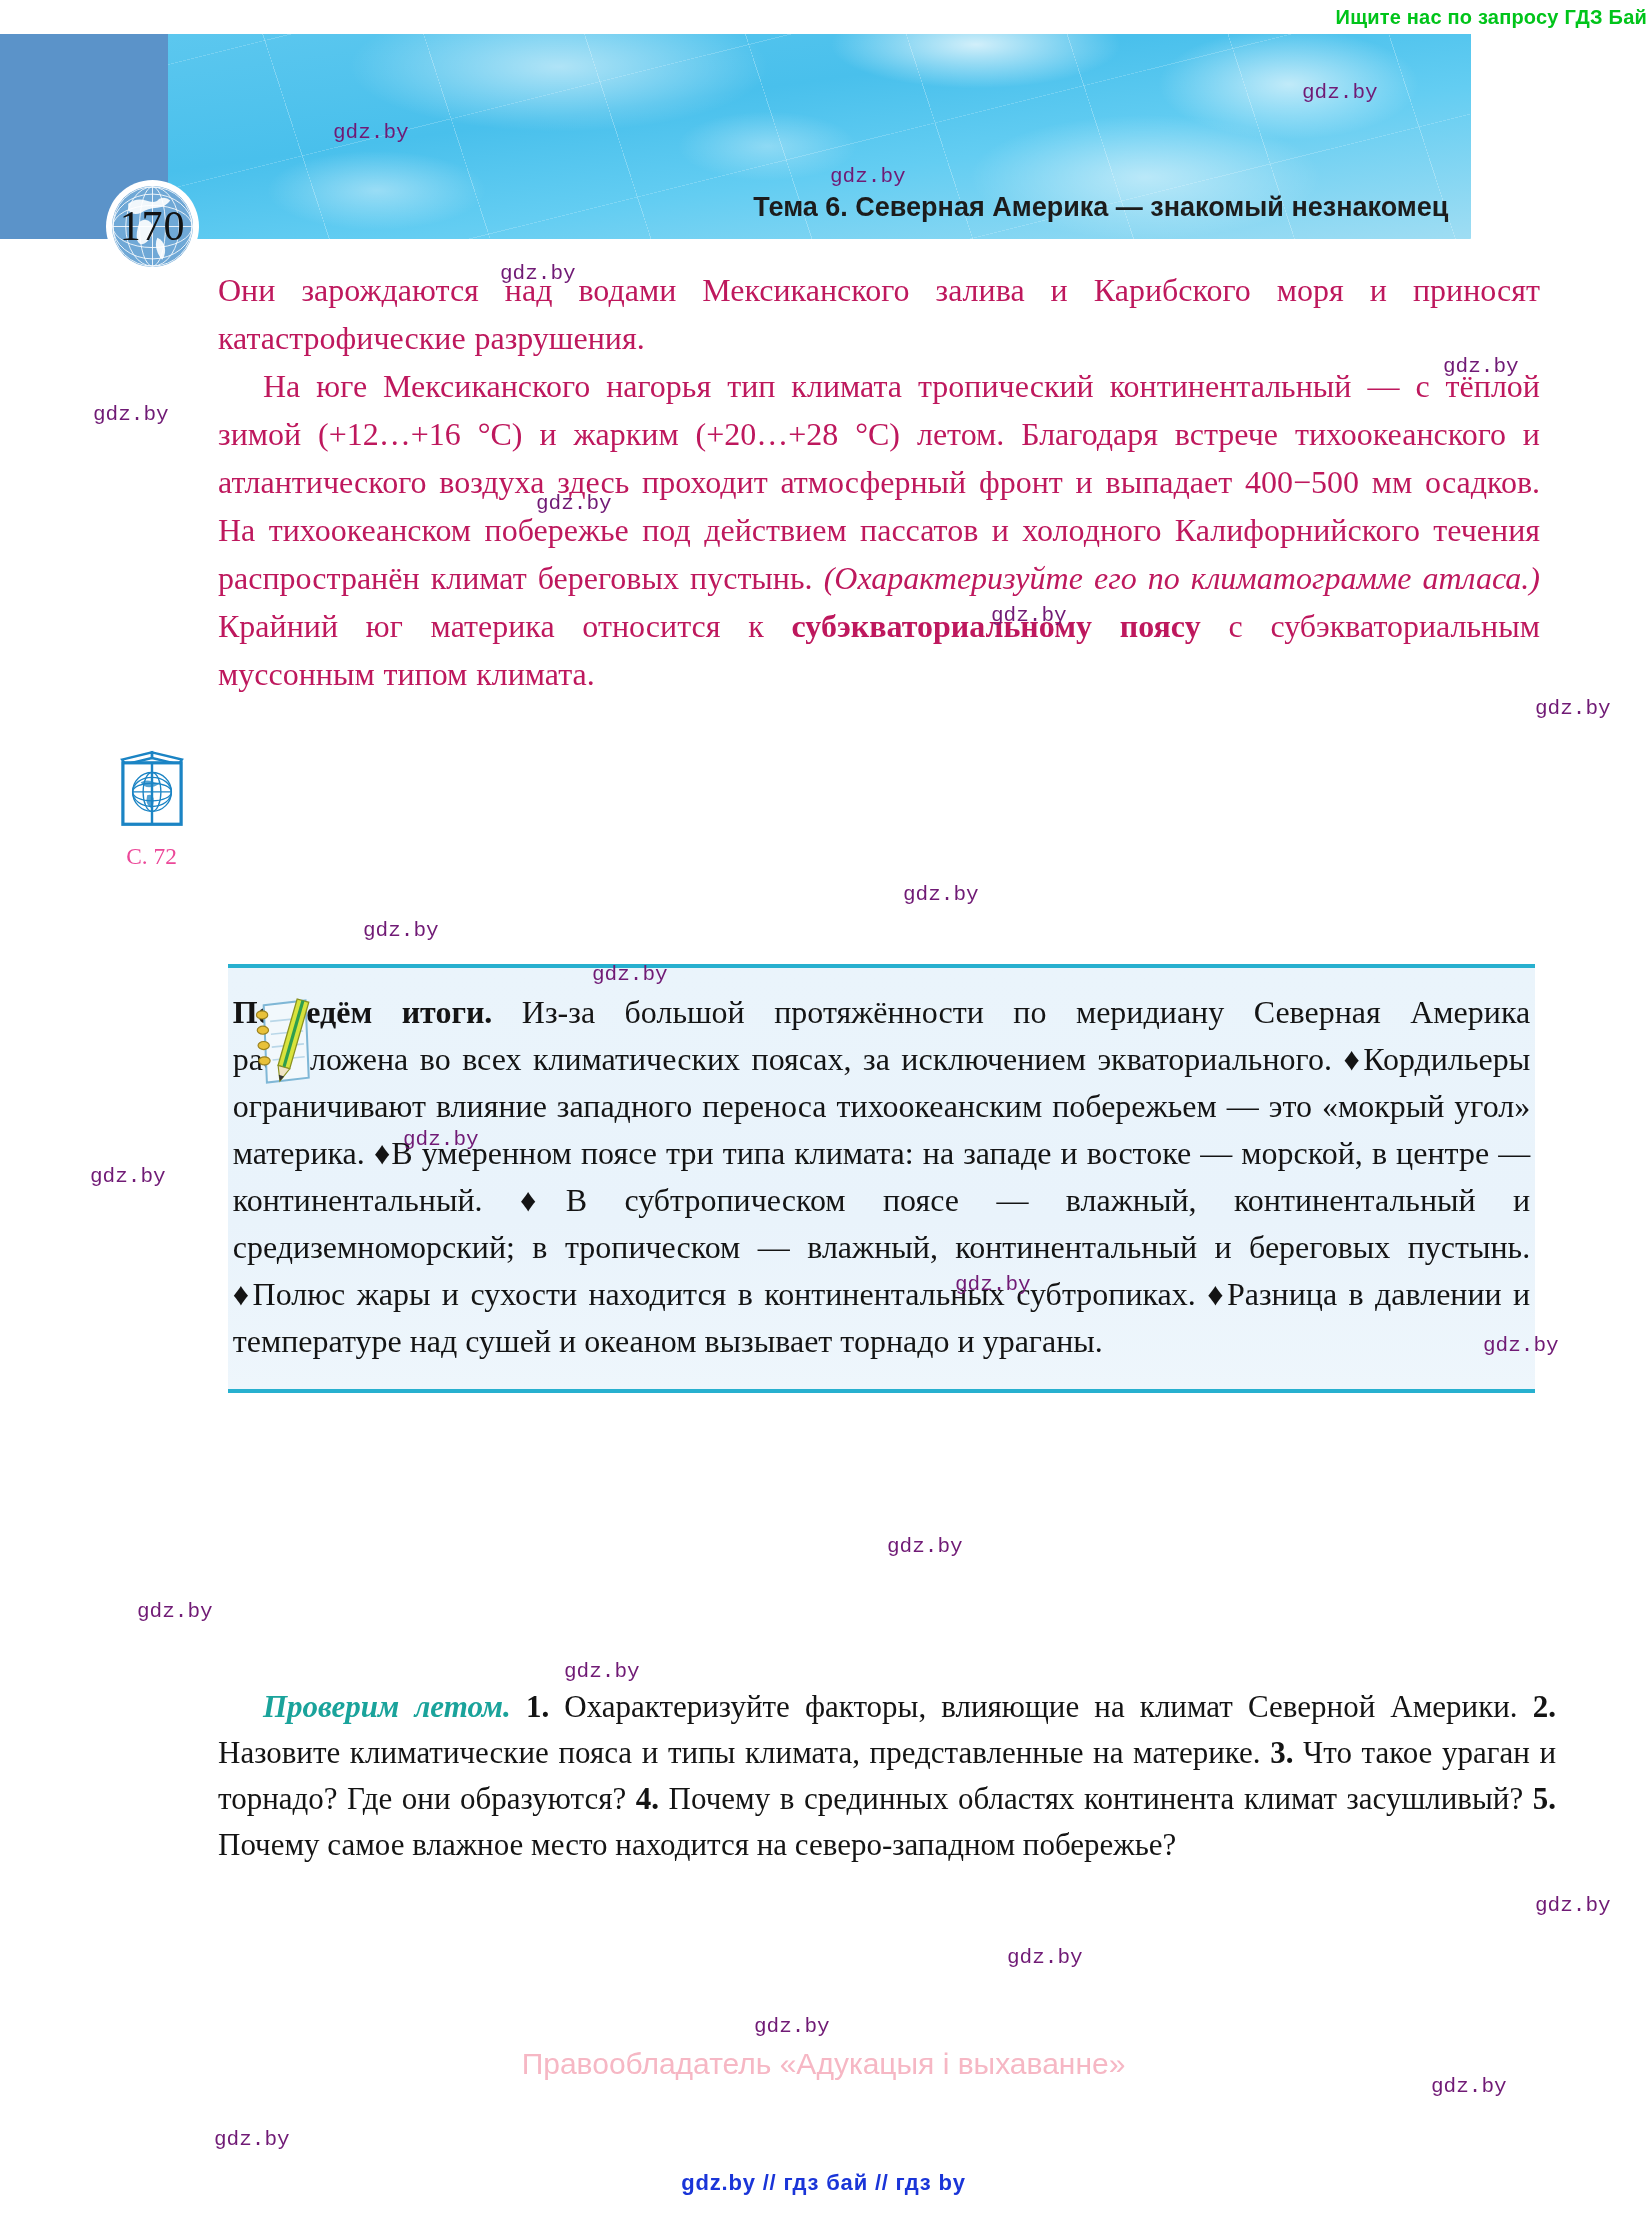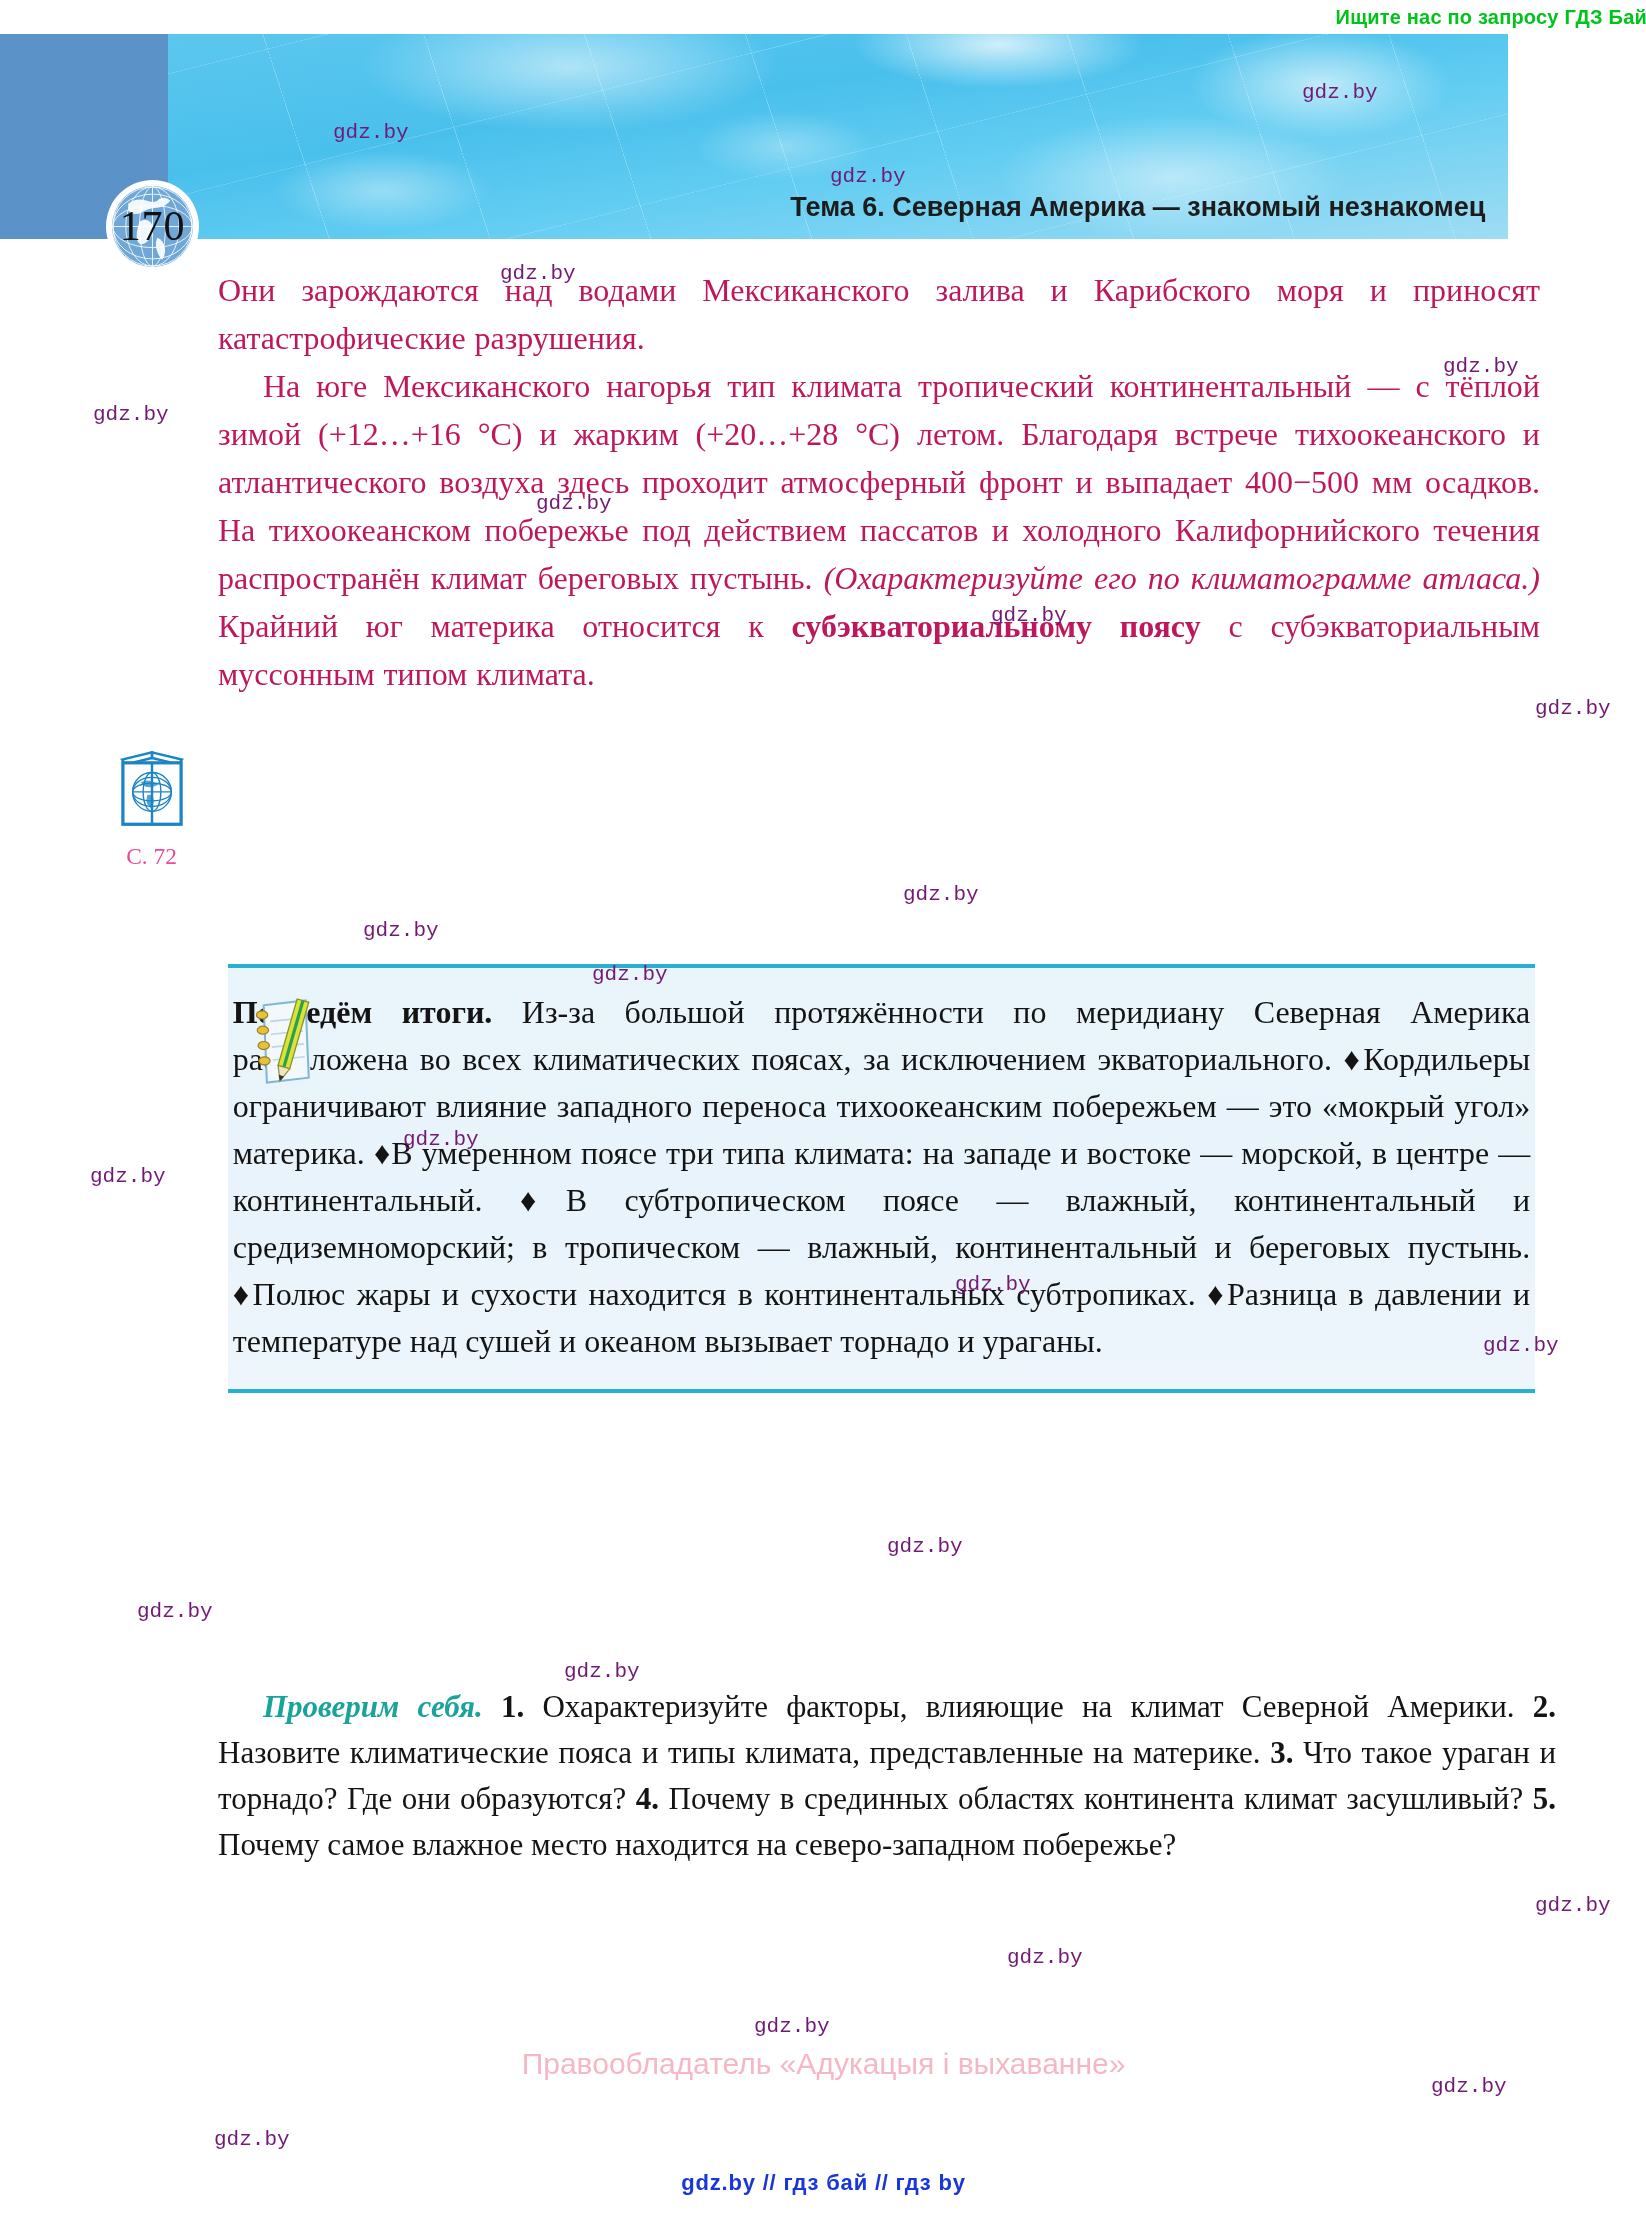--- a/index.html
+++ b/index.html
@@ -28,21 +28,20 @@
     position:absolute;left:168px;top:17.7px;width:1303px;height:221px;
     background:
       radial-gradient(ellipse 338px 105px at 30% 22%, rgba(255,255,255,.55), rgba(255,255,255,0) 62%),
       radial-gradient(ellipse 242px 73px at 62% 12%, rgba(255,255,255,.75), rgba(255,255,255,0) 60%),
       radial-gradient(ellipse 210px 89px at 86% 30%, rgba(255,255,255,.62), rgba(255,255,255,0) 62%),
       radial-gradient(ellipse 274px 97px at 75% 72%, rgba(255,255,255,.50), rgba(255,255,255,0) 64%),
       radial-gradient(ellipse 177px 64px at 16% 78%, rgba(255,255,255,.40), rgba(255,255,255,0) 62%),
       radial-gradient(ellipse 145px 56px at 46% 58%, rgba(255,255,255,.32), rgba(255,255,255,0) 62%),
       linear-gradient(172deg,#5ec8ef 0%,#49c0ec 38%,#63cdf2 62%,#9fddf3 100%);
     overflow:hidden;
-    padding-left:37px;
   }
   .header-band .graticule{
     position:absolute;inset:0;
     background-image:
       repeating-linear-gradient(72deg, rgba(255,255,255,.30) 0 0.8px, rgba(255,255,255,0) 0.8px 153px),
       repeating-linear-gradient(-14deg, rgba(255,255,255,.22) 0 0.8px, rgba(255,255,255,0) 0.8px 121px);
     opacity:.85;
   }
   .header-left-block{
     position:absolute;left:0px;top:17.7px;width:168px;height:221px;
@@ -254,21 +253,21 @@
     <p><span class="lead"></span><b>Подведём итоги.</b><span> Из-за большой протяжённости по меридиану Северная Америка расположена во всех климатических поясах, за исключением экваториального.</span>
       <span>♦</span><span>Кордильеры ограничивают влияние западного переноса тихоокеанским побережьем — это «мокрый угол» материка.</span>
       <span>♦</span><span>В умеренном поясе три типа климата: на западе и востоке — морской, в центре — континентальный.</span>
       <span>♦</span><span>В субтропическом поясе — влажный, континентальный и средиземноморский; в тропическом — влажный, континентальный и береговых пустынь.</span>
       <span>♦</span><span>Полюс жары и сухости находится в континентальных субтропиках.</span>
       <span>♦</span><span>Разница в давлении и температуре над сушей и океаном вызывает торнадо и ураганы.</span>
     </p>
   </div>
 
   <div class="check">
-    <p><span class="ttl">Проверим себя.</span>
+    <p><span class="ttl">Проверим летом.</span>
       <b>1.</b><span> Охарактеризуйте факторы, влияющие на климат Северной Америки.</span>
       <b>2.</b><span> Назовите климатические пояса и типы климата, представленные на материке.</span>
       <b>3.</b><span> Что такое ураган и торнадо? Где они образуются?</span>
       <b>4.</b><span> Почему в срединных областях континента климат засушливый?</span>
       <b>5.</b><span> Почему самое влажное место находится на северо-западном побережье?</span>
     </p>
   </div>
 
   <div class="copyright">Правообладатель «Адукацыя і выхаванне»</div>
   <div class="bottom-links">gdz.by  //  гдз бай  //  гдз by</div>

